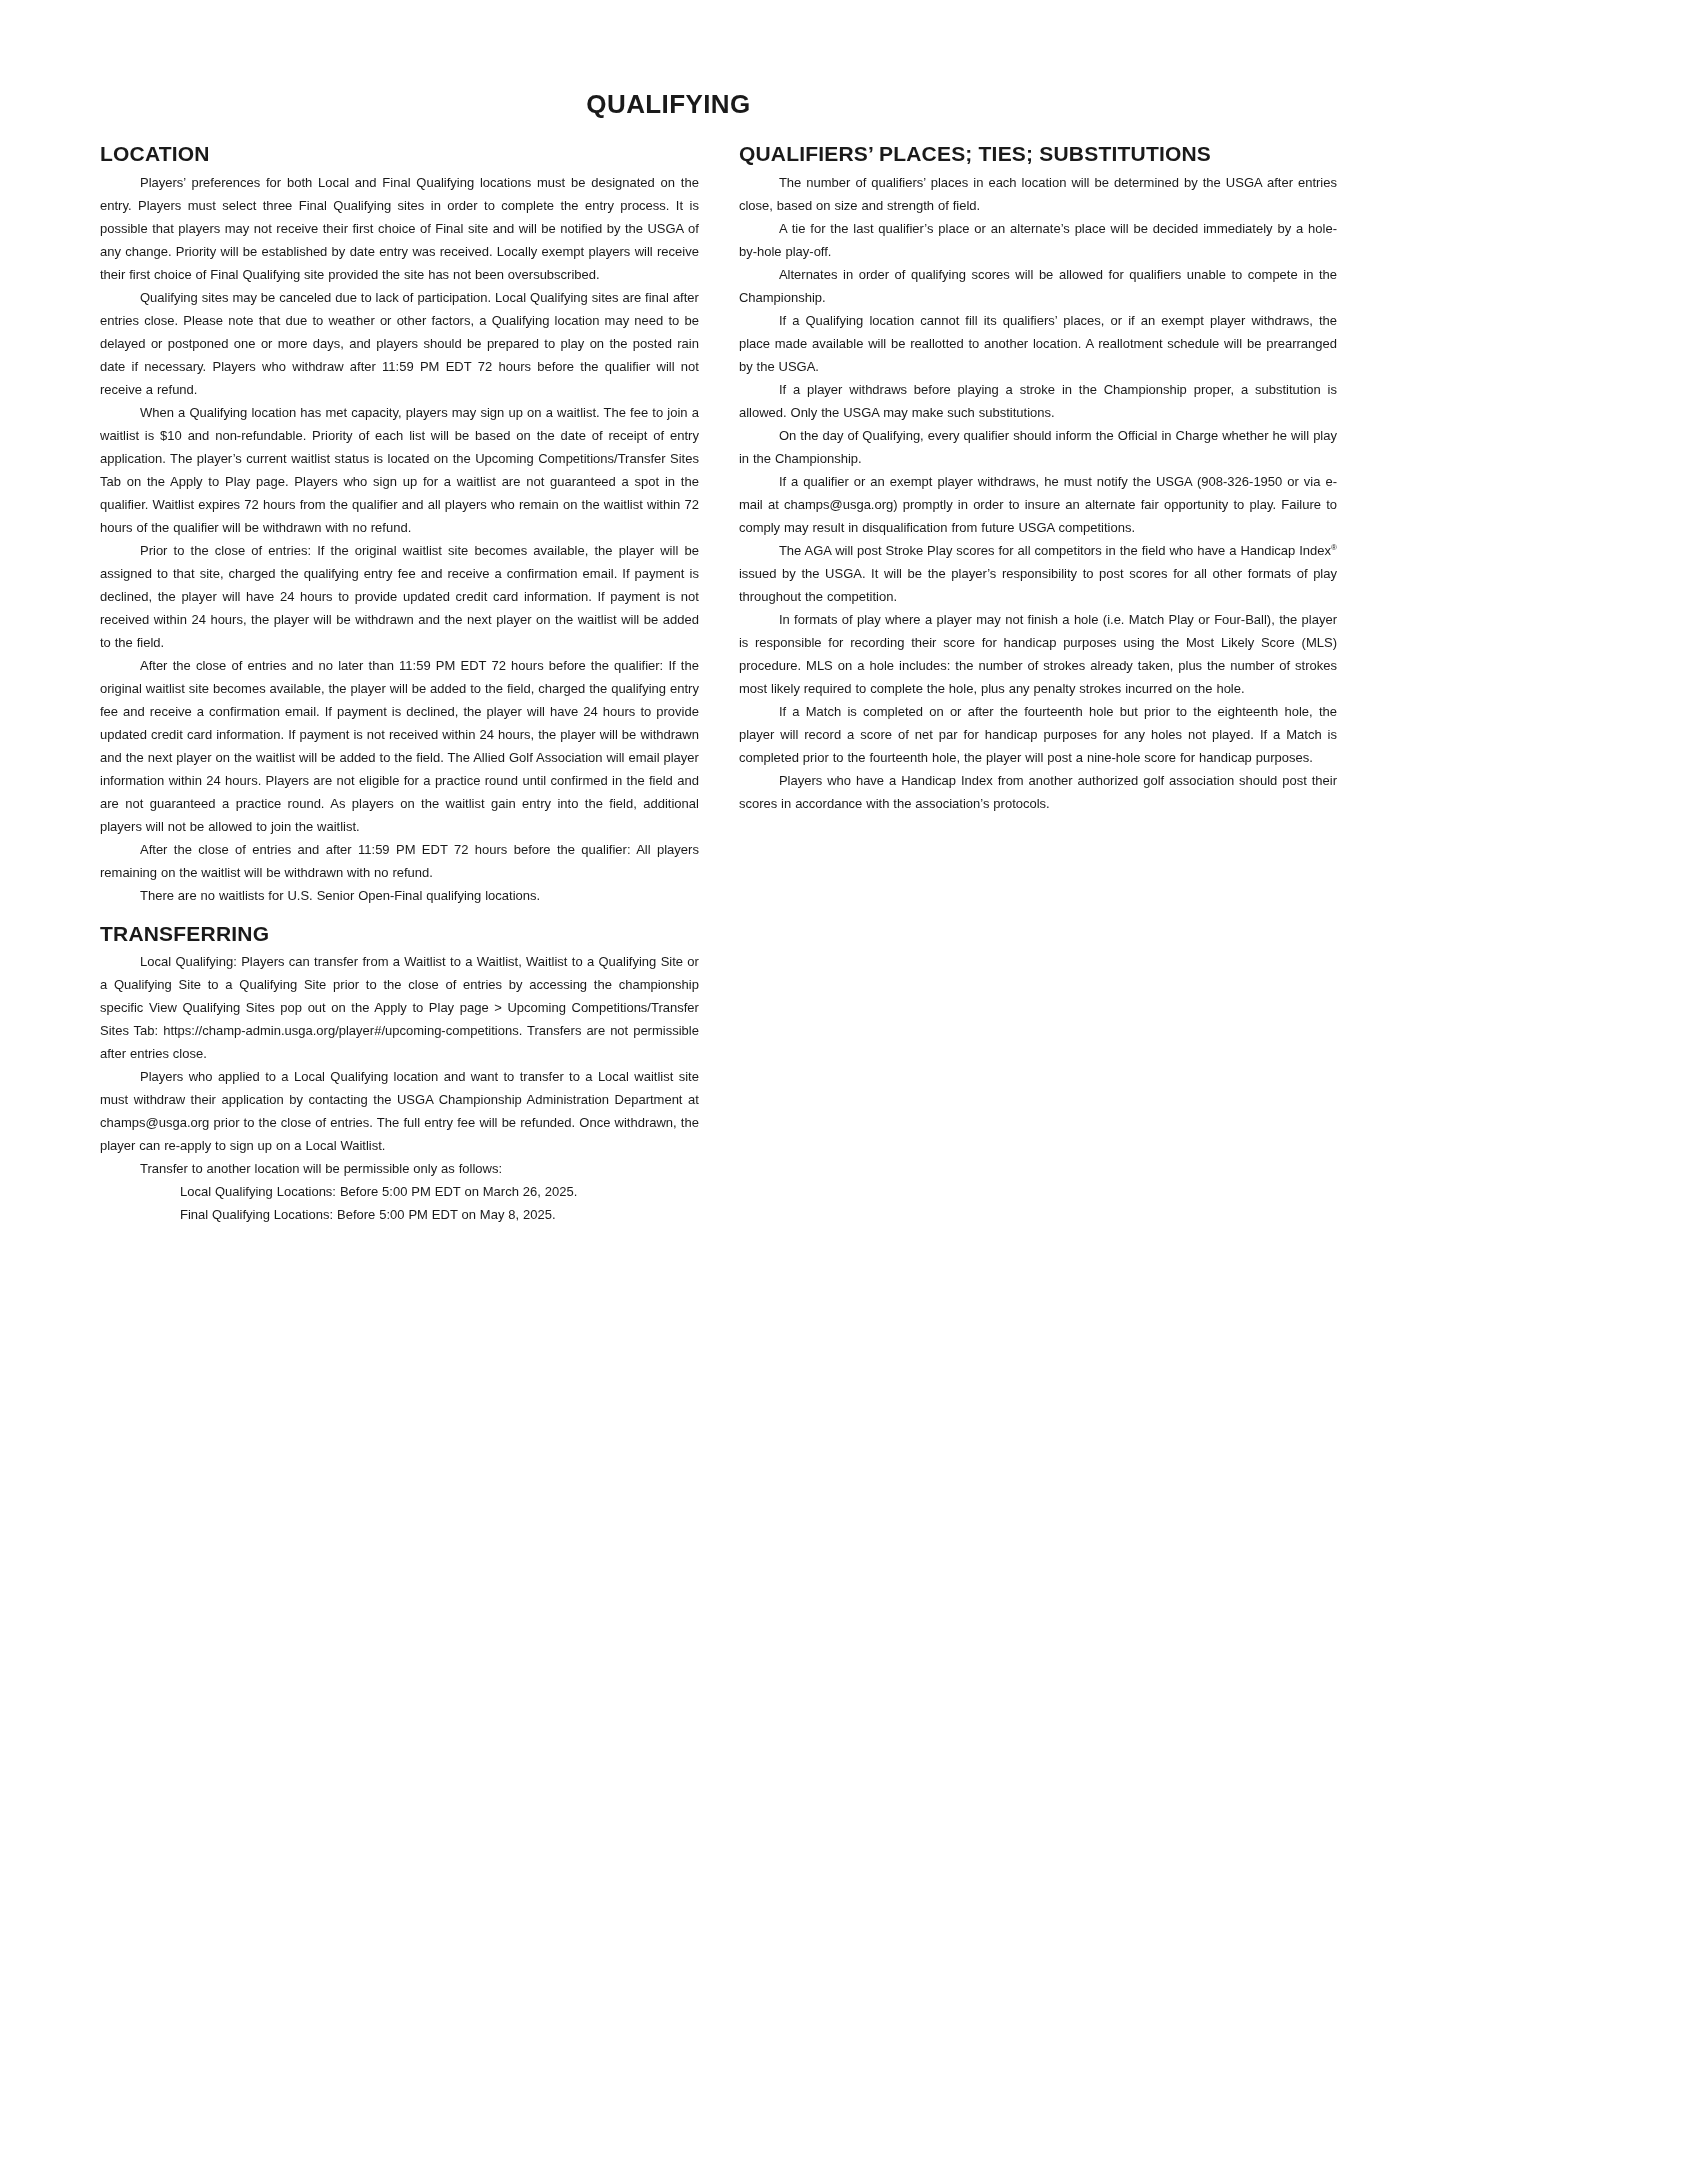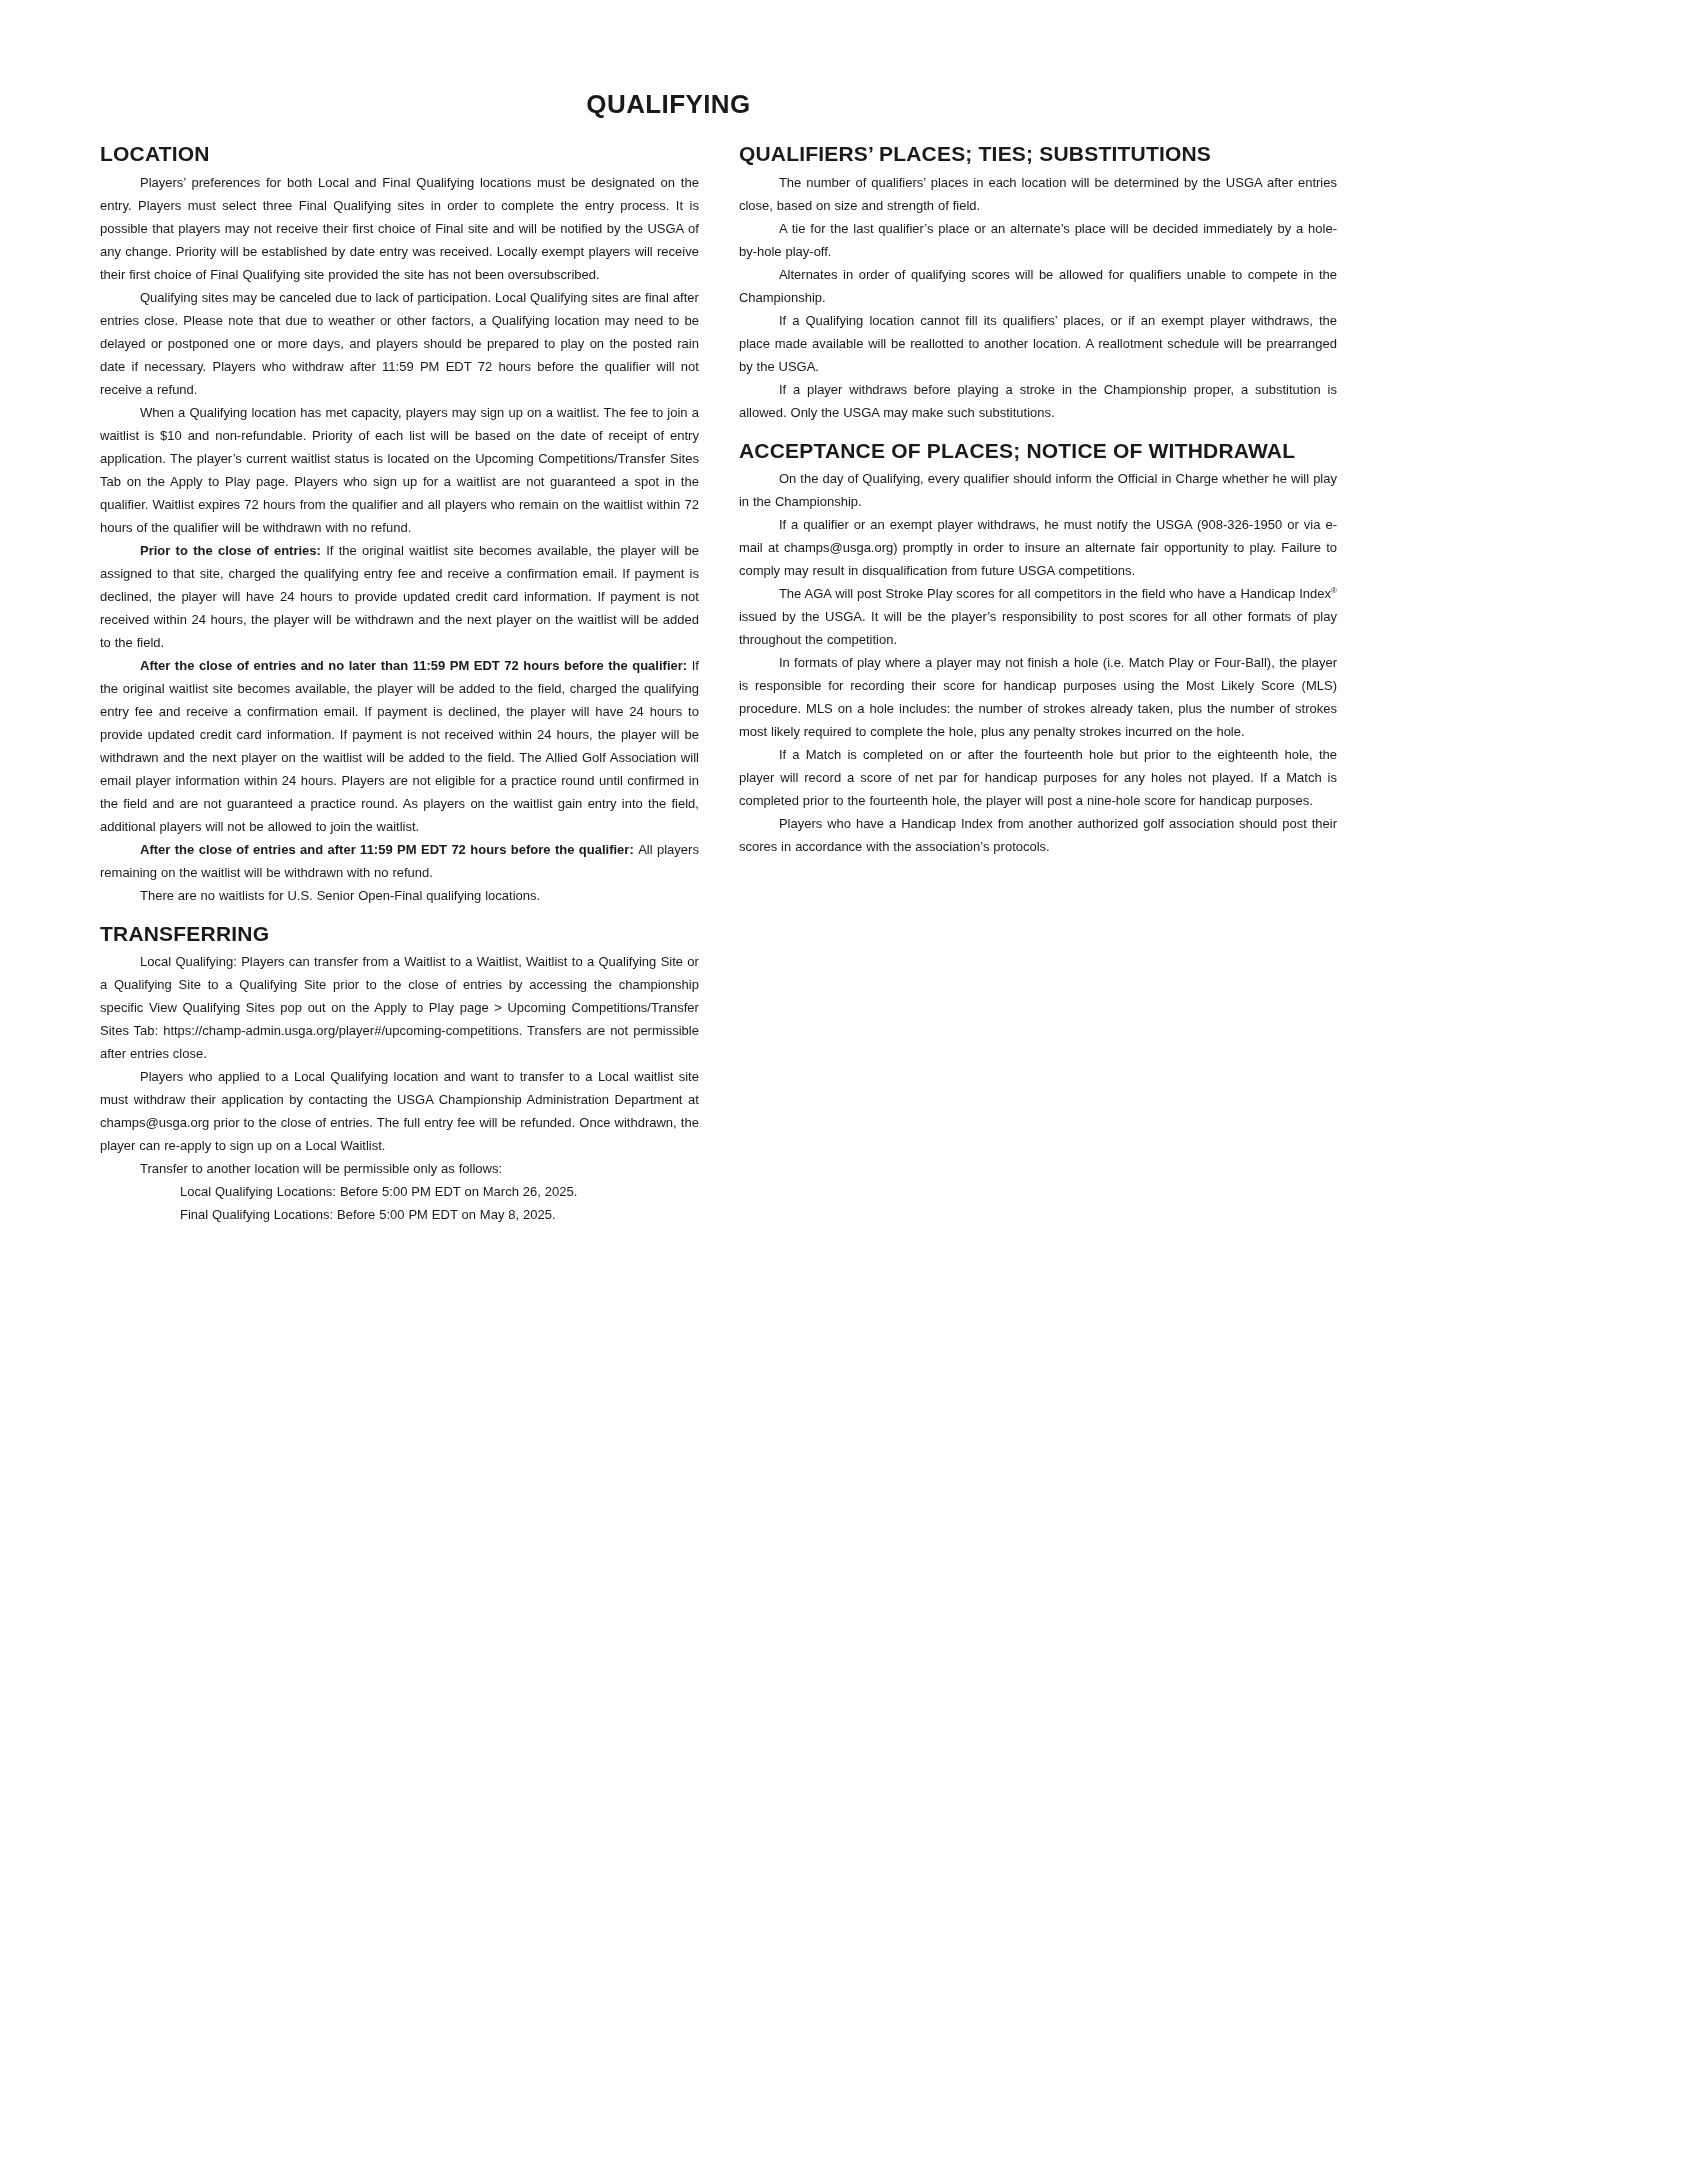--- a/index.html
+++ b/index.html
@@ -41,21 +41,21 @@
   .para {
     font-size: 13px;
     line-height: 23px;
     text-align: justify;
     text-indent: 40px;
     margin: 0;
     hyphens: auto;
     -webkit-hyphens: auto;
     word-spacing: 0.3px;
   }
-  .para b { font-weight: 700; }
+  .para b { font-weight: 400; }
   .para.schedule {
     text-align: left;
     text-indent: 80px;
     hyphens: none;
   }
   sup.reg {
     font-size: 0.62em;
     line-height: 0;
     vertical-align: super;
   }
@@ -101,21 +101,20 @@
       <div class="section">
         <h2 class="heading">QUALIFIERS’ PLACES; TIES; SUBSTITUTIONS</h2>
         <p class="para">The number of qualifiers’ places in each location will be determined by the USGA after entries close, based on size and strength of field.</p>
         <p class="para">A tie for the last qualifier’s place or an alternate’s place will be decided immediately by a hole-by-hole play-off.</p>
         <p class="para">Alternates in order of qualifying scores will be allowed for qualifiers unable to compete in the Championship.</p>
         <p class="para">If a Qualifying location cannot fill its qualifiers’ places, or if an exempt player withdraws, the place made available will be reallotted to another location. A reallotment schedule will be prearranged by the USGA.</p>
         <p class="para">If a player withdraws before playing a stroke in the Championship proper, a substitution is allowed. Only the USGA may make such substitutions.</p>
       </div>
 
       <div class="section">
-        <h2 class="heading">ACCEPTANCE OF PLACES; NOTICE OF WITHDRAWAL</h2>
         <p class="para">On the day of Qualifying, every qualifier should inform the Official in Charge whether he will play in the Championship.</p>
         <p class="para">If a qualifier or an exempt player withdraws, he must notify the USGA (908-326-1950 or via e-mail at champs@usga.org) promptly in order to insure an alternate fair opportunity to play. Failure to comply may result in disqualification from future USGA competitions.</p>
       </div>
 
       <div class="section">
         <p class="para"><span>The AGA will post Stroke Play scores for all competitors in the field who have a Handicap Index</span><sup class="reg">®</sup><span> issued by the USGA. It will be the player’s responsibility to post scores for all other formats of play throughout the competition.</span></p>
         <p class="para">In formats of play where a player may not finish a hole (i.e. Match Play or Four-Ball), the player is responsible for recording their score for handicap purposes using the Most Likely Score (MLS) procedure. MLS on a hole includes: the number of strokes already taken, plus the number of strokes most likely required to complete the hole, plus any penalty strokes incurred on the hole.</p>
         <p class="para">If a Match is completed on or after the fourteenth hole but prior to the eighteenth hole, the player will record a score of net par for handicap purposes for any holes not played. If a Match is completed prior to the fourteenth hole, the player will post a nine-hole score for handicap purposes.</p>
         <p class="para">Players who have a Handicap Index from another authorized golf association should post their scores in accordance with the association’s protocols.</p>
       </div>

